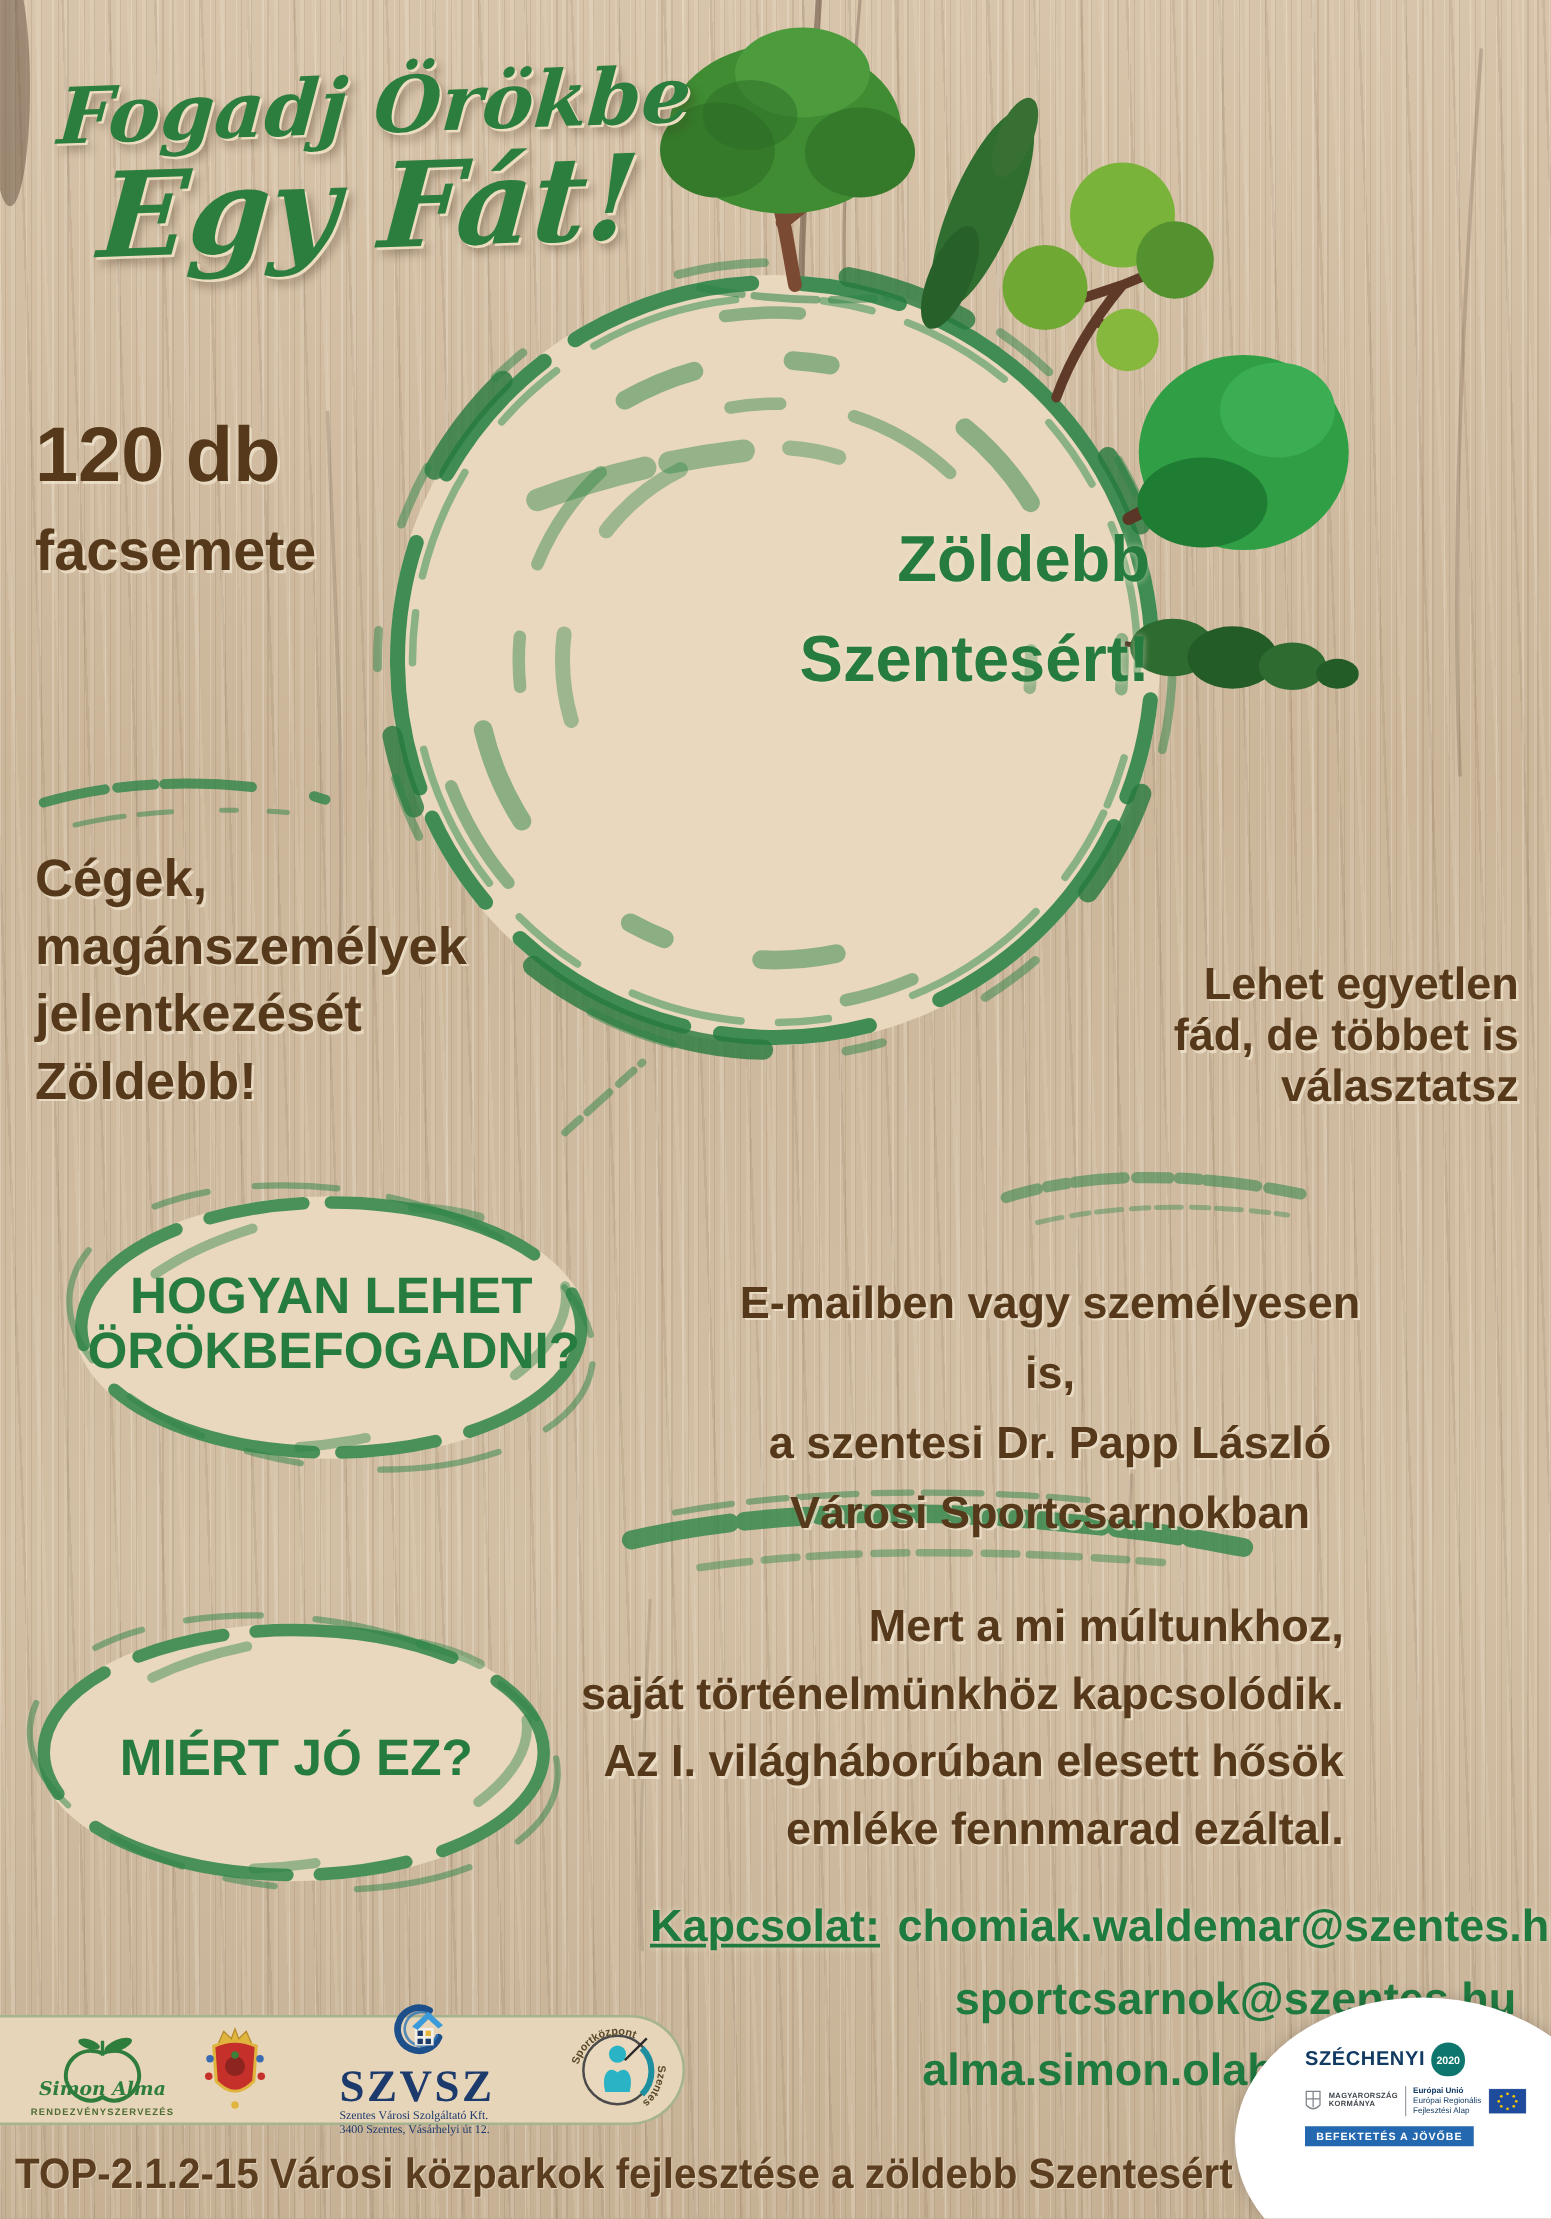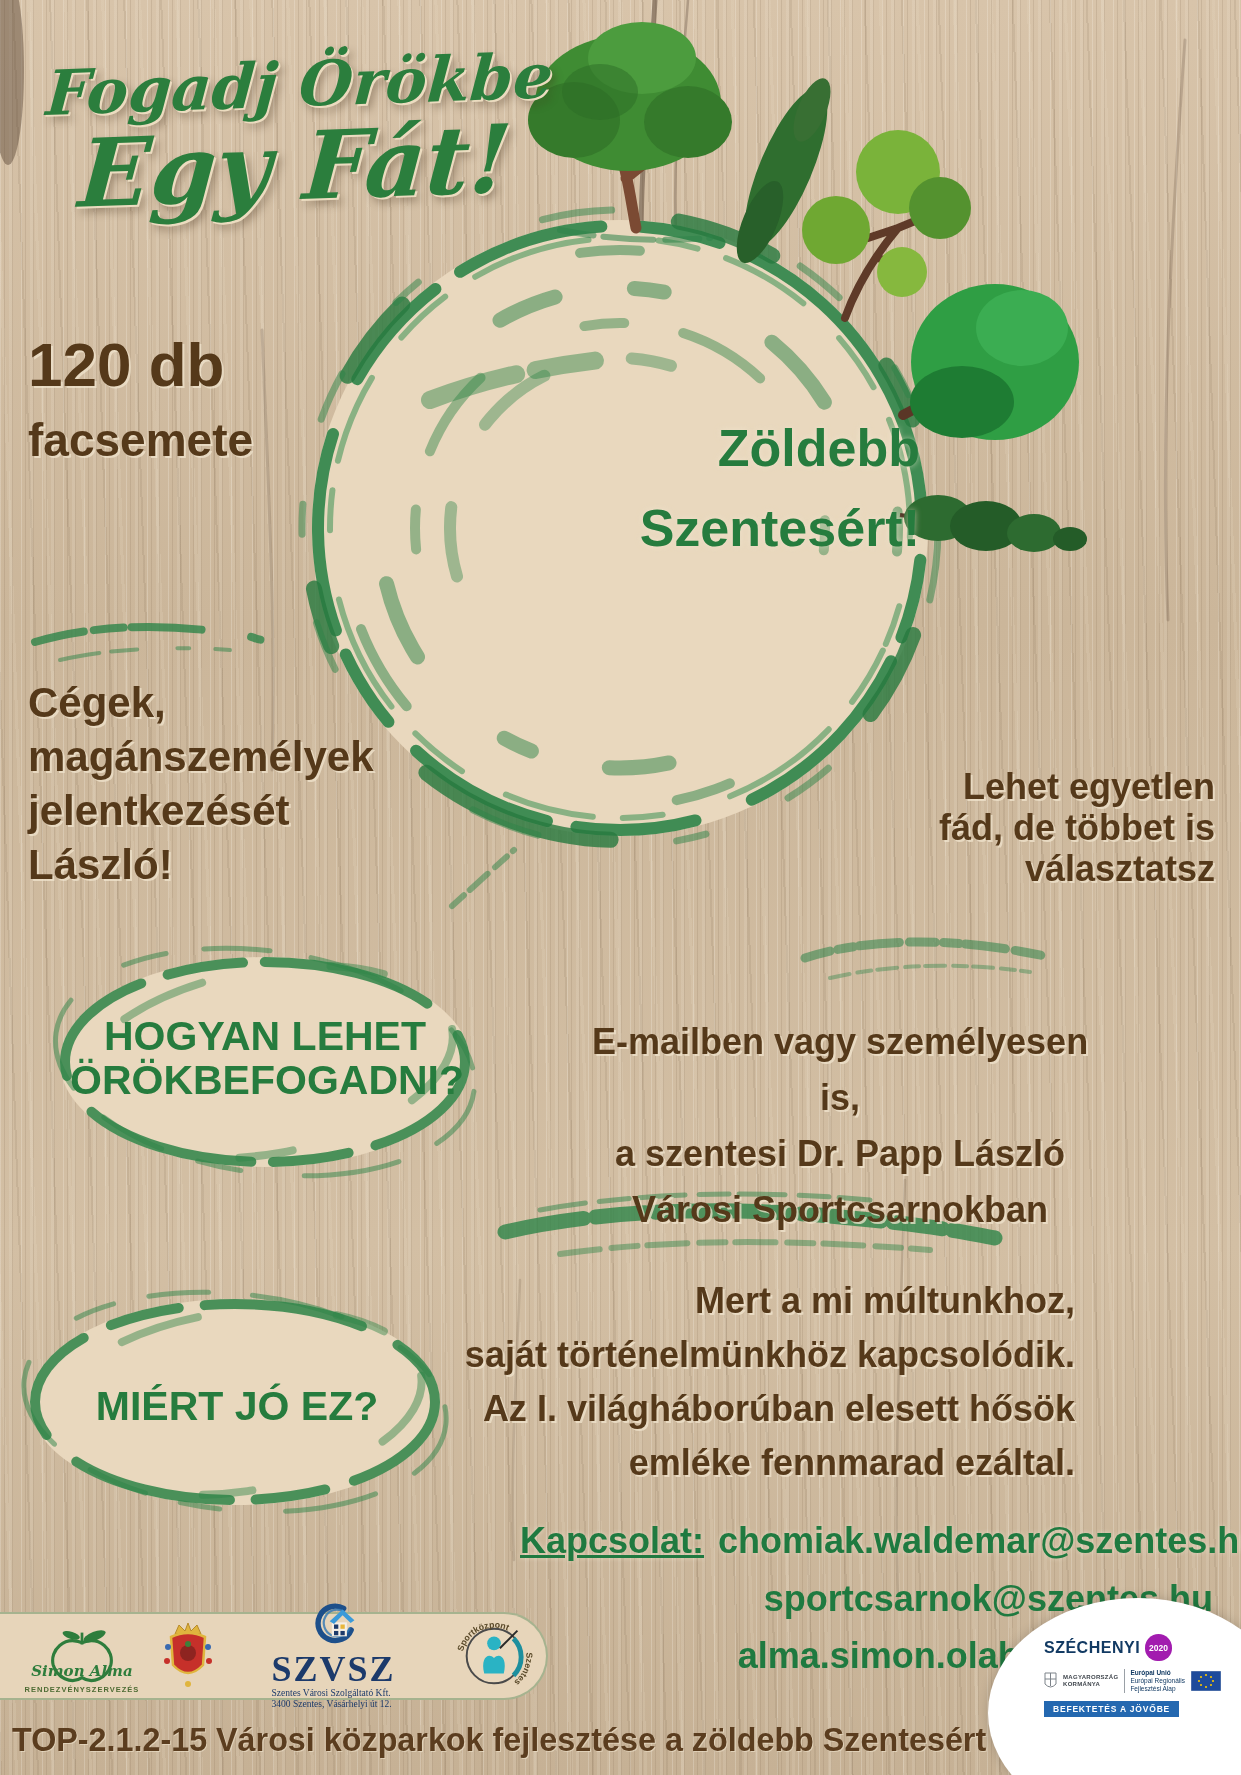--- a/index.html
+++ b/index.html
@@ -71,21 +71,21 @@
   .szvsz-txt { display:flex; flex-direction:column; }
   .szvsz-abbr { font-size:36px; font-weight:bold; color:#1c3a6b; letter-spacing:2px; line-height:38px; }
   .szvsz-small { font-size:9.5px; color:#1c3a6b; line-height:11px; }
   .logo-sport { width:88px; height:84px; }
 
   .szechenyi { position:absolute; left:988px; top:1598px; width:300px; height:230px;
     background:#fff; border-radius:50%; box-shadow:0 0 12px rgba(0,0,0,.18); }
   .sz-inner { position:absolute; left:56px; top:36px; width:200px; }
   .sz-row1 { display:flex; align-items:center; gap:5px; }
   .sz-brand { font-size:16px; font-weight:800; color:#123a63; letter-spacing:.5px; }
-  .sz-bulb { width:27px; height:27px; background:#a21caf; border-radius:50% 50% 46% 46%;
+  .sz-bulb { width:27px; height:27px; background:#0f766e; border-radius:50% 50% 46% 46%;
     color:#fff; font-size:8.5px; font-weight:bold; display:flex; align-items:center; justify-content:center; }
   .sz-row2 { display:flex; align-items:center; gap:6px; margin-top:8px; }
   .sz-gov { font-size:6px; font-weight:bold; color:#3f454c; line-height:7px; letter-spacing:.3px; }
   .sz-eu { border-left:1px solid #9aa0a6; padding-left:5px; font-size:6.5px; color:#123a63; line-height:8px; }
   .sz-eu .b { font-weight:bold; }
   .sz-banner { display:inline-block; margin-top:8px; background:#2468b0; color:#fff;
     font-size:8.5px; font-weight:bold; letter-spacing:.8px; padding:3px 9px; }
 </style>
 </head>
 <body>
@@ -199,21 +199,21 @@
 
   <div class="txt count brown">
     <div class="c1">120 db</div>
     <div class="c2">facsemete</div>
   </div>
 
   <div class="txt invite brown">
     <div>Cégek,</div>
     <div>magánszemélyek</div>
     <div>jelentkezését</div>
-    <div>László!</div>
+    <div>Zöldebb!</div>
   </div>
 
   <div class="txt planet-label green">
     <div>Zöldebb</div>
     <div>Szentesért!</div>
   </div>
 
   <div class="txt note brown">
     <div>Lehet egyetlen</div>
     <div>fád, de többet is</div>

